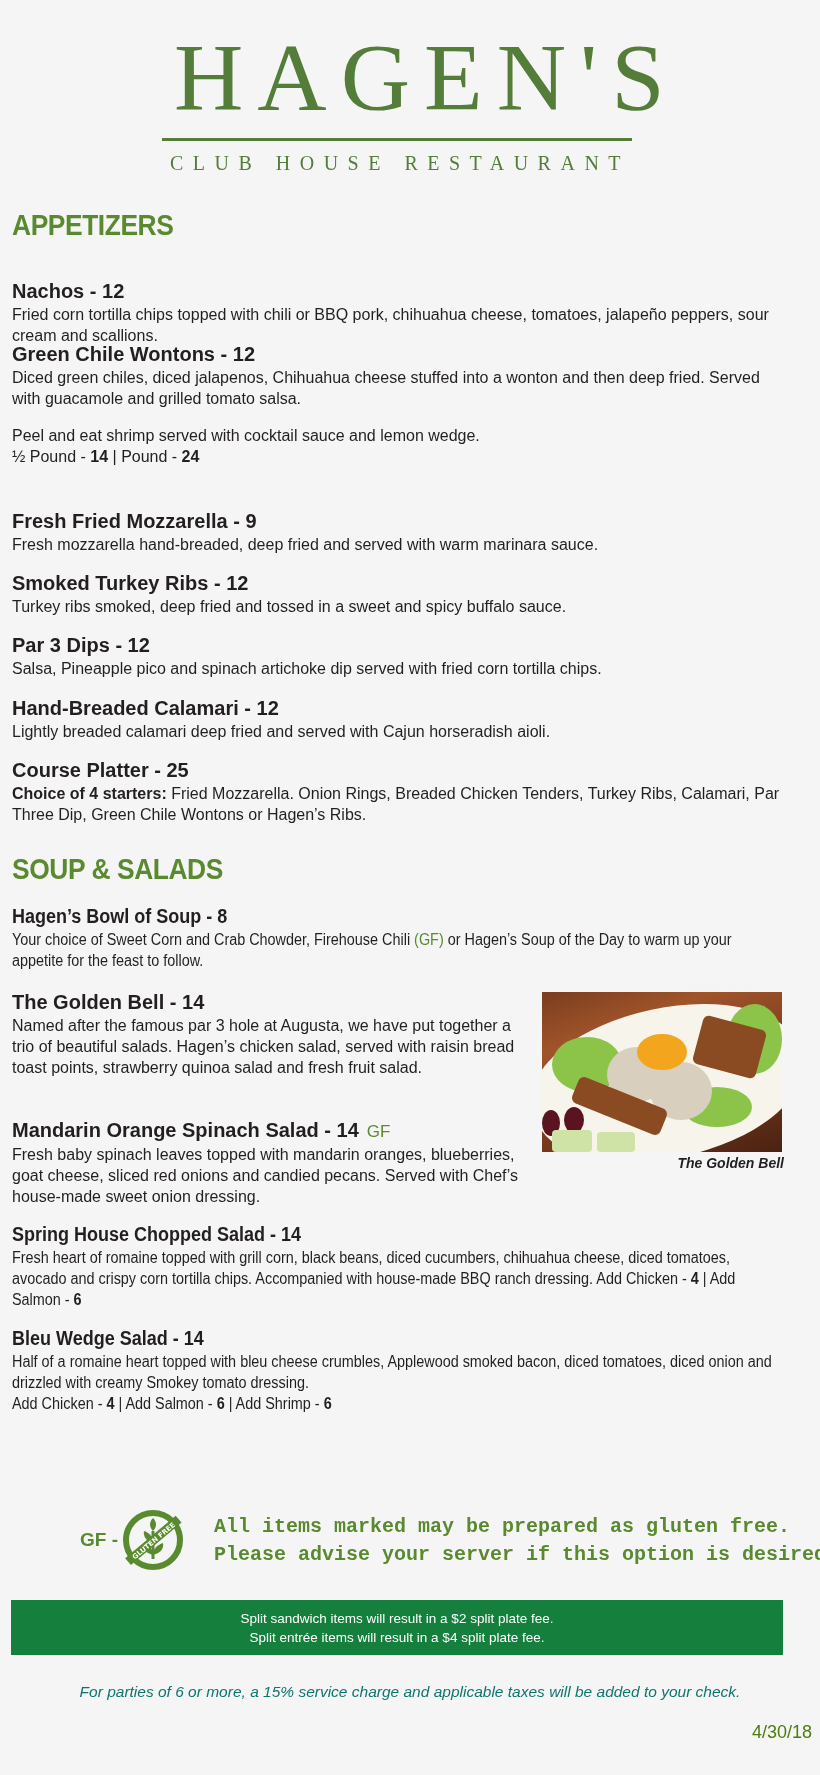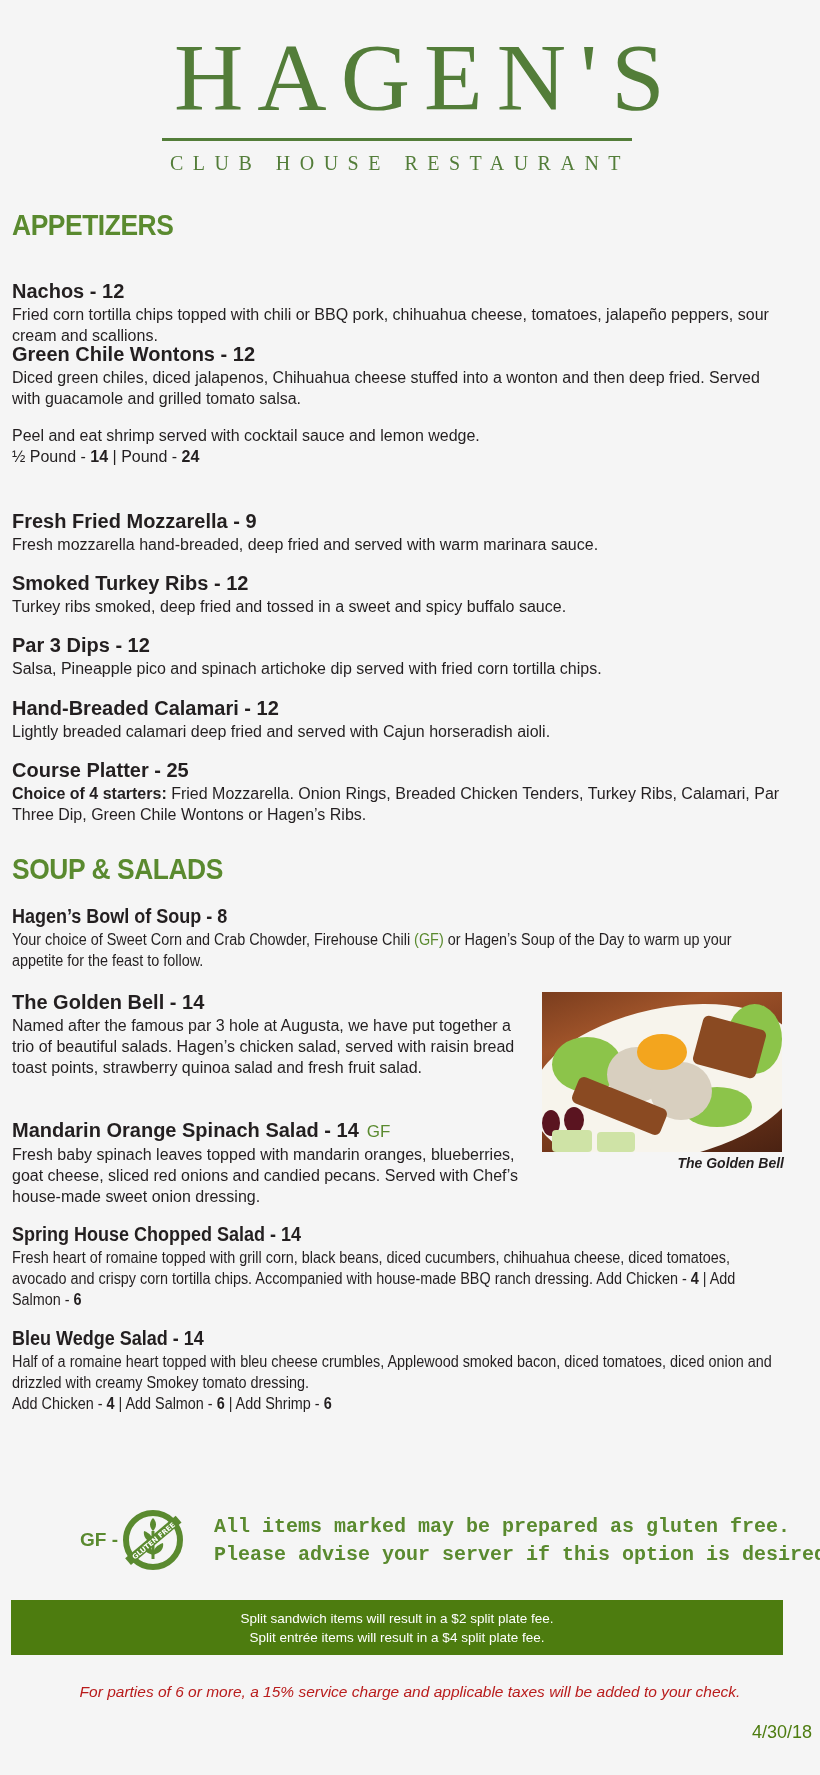--- a/index.html
+++ b/index.html
@@ -73,26 +73,26 @@
   .gf-badge {
     position: absolute; left: 42px; top: 4px; width: 62px; height: 62px;
   }
   .gf-text {
     position: absolute; left: 134px; top: 8px; font-size: 20px; font-weight: bold; color: #5a8a2f; line-height: 28px;
     white-space: nowrap;
     font-family: Liberation Mono, monospace;
   }
   .banner {
     position: absolute; left: 11px; top: 1600px; width: 772px; height: 55px;
-    background: #4d7c0f; color: #ffffff; text-align: center;
+    background: #15803d; color: #ffffff; text-align: center;
     font-size: 13.5px; line-height: 19px; padding-top: 9px; box-sizing: border-box;
   }
   .footer-note {
     position: absolute; left: 0; width: 820px; top: 1683px; text-align: center;
-    font-style: italic; font-size: 15.5px; color: #b91c1c;
+    font-style: italic; font-size: 15.5px; color: #0f766e;
   }
   .date { position: absolute; right: 8px; top: 1722px; font-size: 18px; color: #4d7c0f; }
 </style>
 </head>
 <body>
 
 <div class="logo">
   <div class="logo-title">HAGEN'S</div>
   <div class="logo-rule"></div>
   <div class="logo-sub">CLUB HOUSE RESTAURANT</div>

